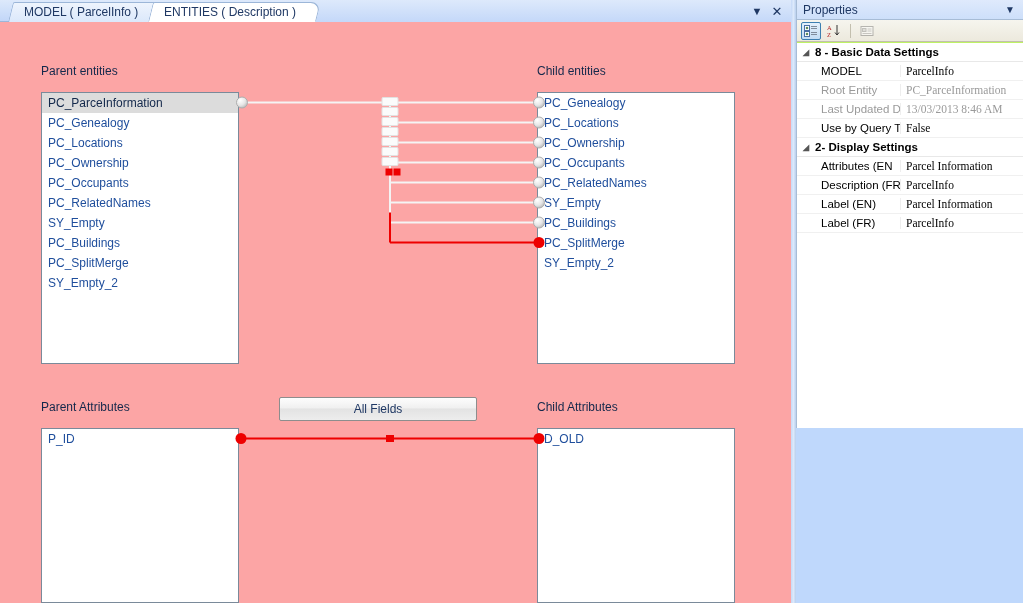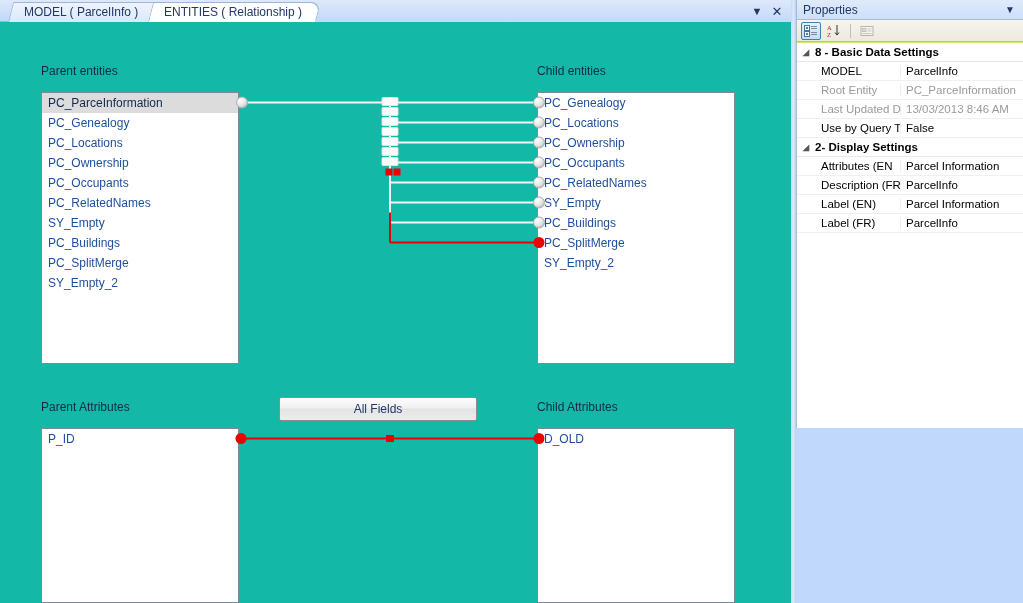--- a/index.html
+++ b/index.html
@@ -68,21 +68,21 @@
     color: #1f3864; font-size: 11px;
     cursor: pointer;
   }
   #btn-dropdown { right: 26px; }
   #btn-close { right: 6px; font-size: 13px; }
 
   
   .canvas {
     position: absolute; left: 0; top: 22px;
     width: 791px; height: 581px;
-    background: #14b8a6;
+    background: #fca5a5;
     overflow: hidden;
   }
 
   .section-label {
     position: absolute;
     font-size: 12px; color: #13284b;
     white-space: nowrap;
   }
 
   .listbox {
@@ -201,40 +201,40 @@
     padding-left: 24px;
     color: #000;
     overflow: hidden; white-space: nowrap;
     border-right: 1px solid #eeeeee;
   }
   .pg-name.readonly { color: #9a9a9a; }
   .pg-val {
     flex: 1;
     padding-left: 5px;
     color: #000;
-    overflow: hidden; white-space: nowrap;
+    overflow: hidden; white-space: nowrap; font-family: Liberation Serif, serif;
   }
   .pg-val.readonly { color: #9a9a9a; }
 </style>
 </head>
 <body>
 
 <div id="app">
 
   <div class="tabstrip">
     <div class="tabstrip-rest"></div>
 
     <div class="tab tab-inactive" id="tab0">
       <div class="tabshape"></div>
       <span>MODEL ( ParcelInfo )</span>
     </div>
 
     <div class="tab tab-active" id="tab1">
       <div class="tabshape"></div>
-      <span>ENTITIES ( Relationship )</span>
+      <span>ENTITIES ( Description )</span>
     </div>
 
     <div class="winbtn" id="btn-dropdown">▼</div>
     <div class="winbtn" id="btn-close">✕</div>
   </div>
 
   <div class="canvas">
 
     <div class="section-label" style="left:41px; top:42px;">Parent entities</div>
     <div class="section-label" style="left:537px; top:42px;">Child entities</div>

